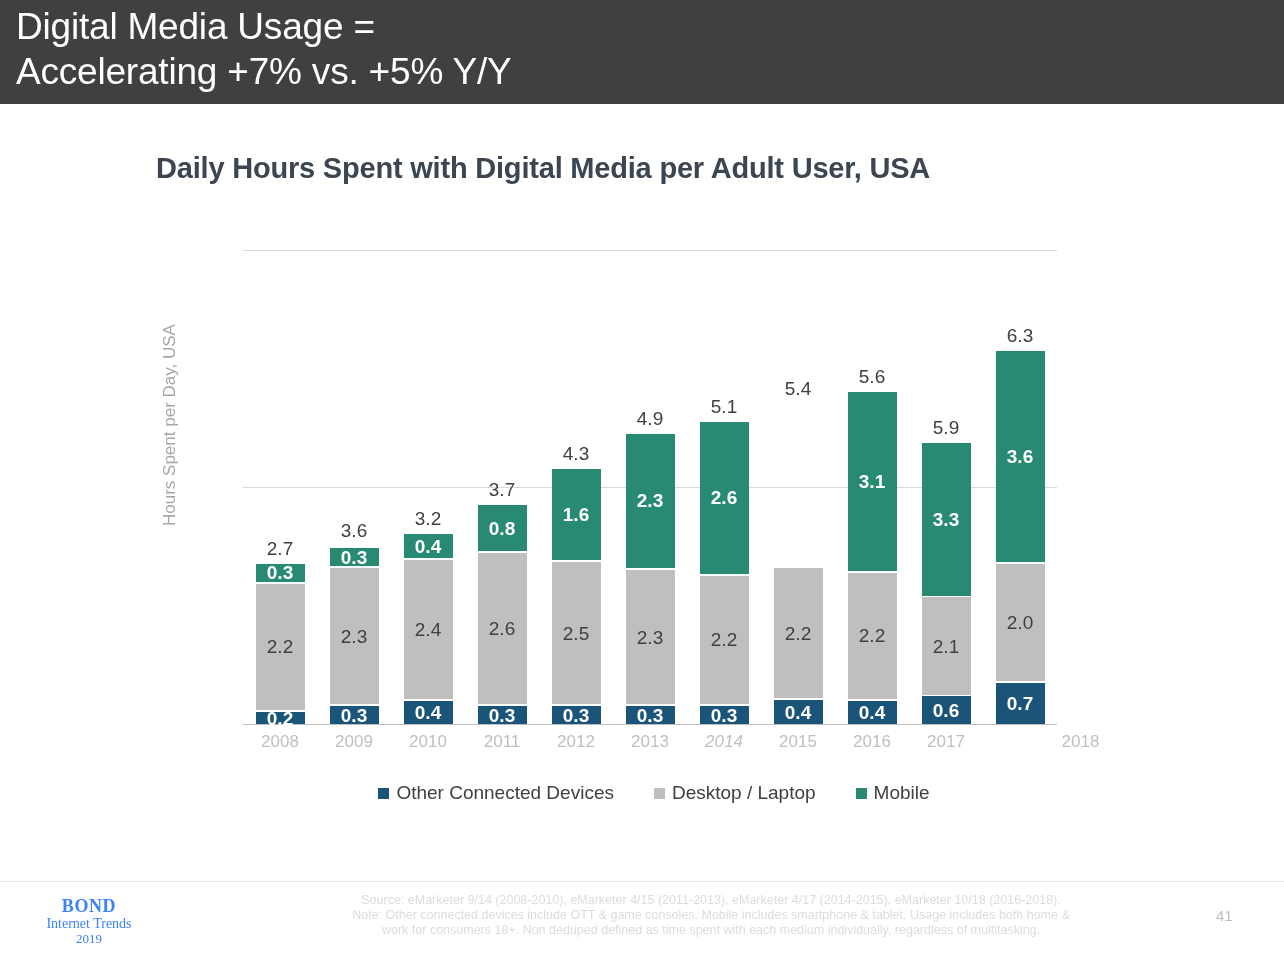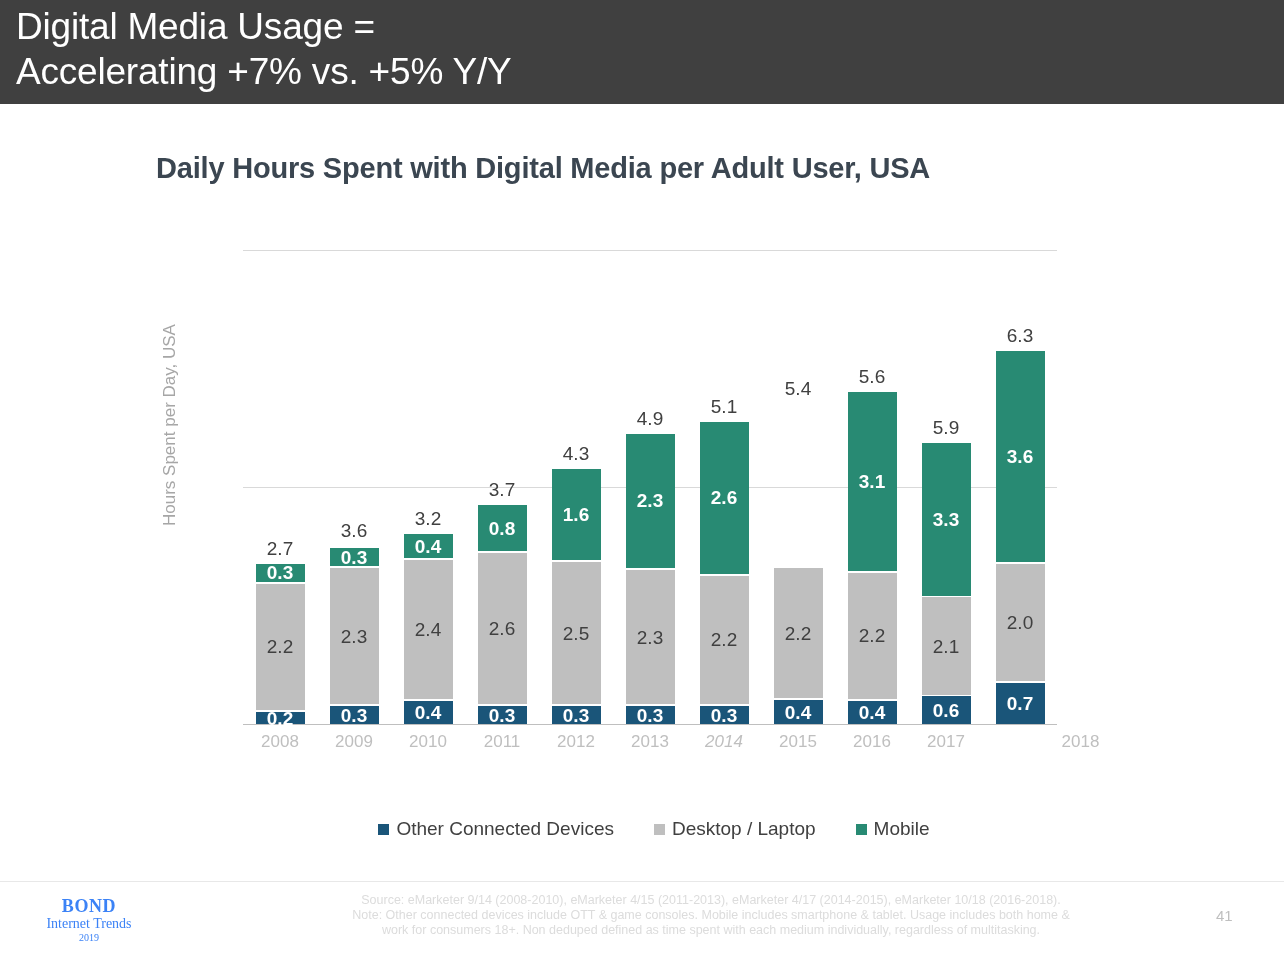--- a/index.html
+++ b/index.html
@@ -73,38 +73,38 @@
     font-size: 19px; color: #404040;
   }
 
   .xtick {
     position: absolute; top: 482px; width: 100%; text-align: center;
     font-size: 17px; color: #bfbfbf;
   }
 
   
   .legend {
-    position: absolute; left: 0; top: 818px; width: 1284px;
+    position: absolute; left: 0; top: 782px; width: 1284px;
     display: flex; justify-content: center; align-items: flex-end; gap: 40px; padding-left: 24px;
   }
   .legend-item { display: flex; align-items: center; gap: 7px; }
   .legend-swatch { width: 11px; height: 11px; display: inline-block; }
   .legend-text { font-size: 19px; color: #404040; }
 
   
   .footer-rule {
     position: absolute; left: 0; top: 881px; width: 1284px; height: 1px; background: #e8e8e8;
   }
   .bond-logo {
     position: absolute; left: 24px; top: 896px; width: 130px; text-align: center;
     font-family: "Liberation Serif", serif; color: #3b82f6; line-height: 1.12;
   }
   .bond-name { font-size: 18px; font-weight: bold; letter-spacing: 0.6px; }
   .bond-sub  { font-size: 14px; }
-  .bond-year { font-size: 10px; }
+  .bond-year { font-size: 13px; }
 
   .source-note {
     position: absolute; left: 335px; top: 893px; width: 752px;
     text-align: center; font-size: 12.5px; line-height: 15px; color: #dcdcdc;
     white-space: pre-line;
   }
   .page-number {
     position: absolute; left: 1216px; top: 907px;
     font-size: 15px; color: #bfbfbf;
   }

